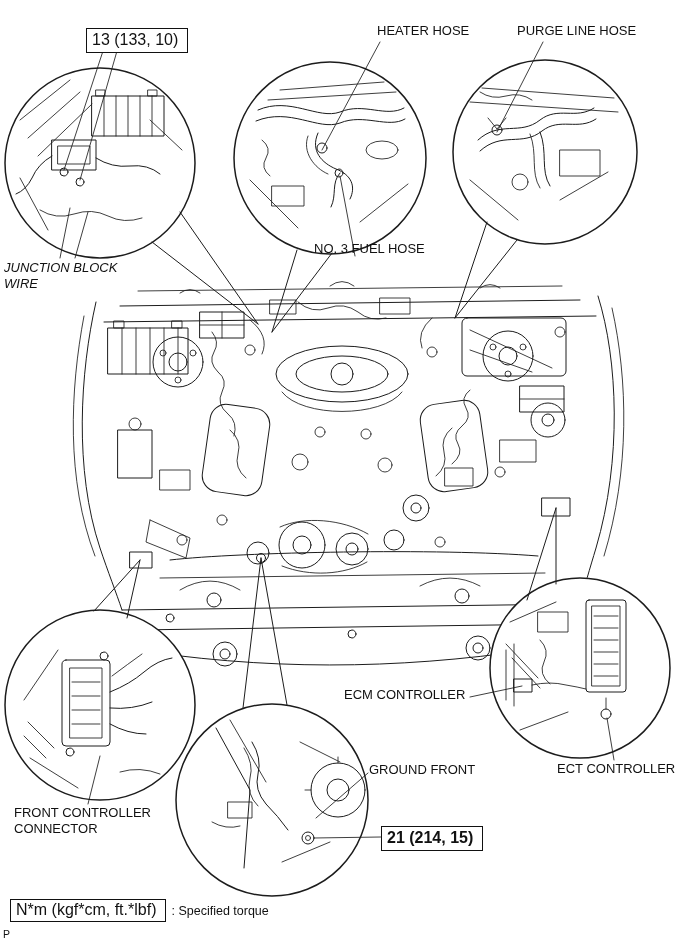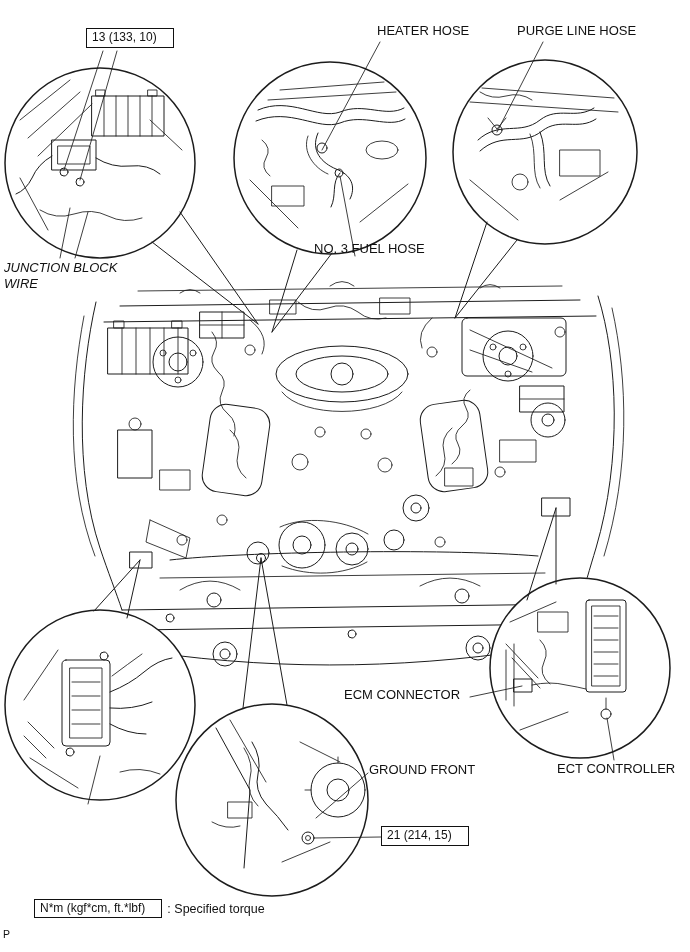--- a/index.html
+++ b/index.html
@@ -7,22 +7,22 @@
   body {
     width:690px; height:952px; position:relative; overflow:hidden;
     font-family:"Liberation Sans", sans-serif; color:#111;
   }
   .stage { position:absolute; left:0; top:0; width:690px; height:952px; background:#fff; }
   svg.art { position:absolute; left:0; top:0; }
   svg .ln   { fill:none; stroke:#1c1c1c; stroke-width:1; stroke-linecap:round; stroke-linejoin:round; }
   svg .thin { stroke-width:0.85; }
   svg .ring { fill:#ffffff; stroke:#1c1c1c; stroke-width:1.5; }
   .lbl { position:absolute; font-size:13px; line-height:1.25; white-space:nowrap; color:#111; }
-  .boxed { border:1.3px solid #111; padding:1px 16px 2px 5px; font-size:12px; background:#fff; display:inline-block; }
-  .legend { position:absolute; display:flex; align-items:center; gap:5px; font-size:12.5px;margin-left:24px; }
+  .boxed { border:1.3px solid #111; padding:1px 9px 2px 5px; font-size:16px; background:#fff; display:inline-block; }
+  .legend { position:absolute; display:flex; align-items:center; gap:5px; font-size:12.5px; }
   .pagemark { position:absolute; font-size:10.5px; }
 </style>
 </head>
 <body>
 
 <div class="stage">
 
   <svg class="art" width="690" height="952" viewBox="0 0 690 952">
 
     <g>
@@ -271,28 +271,32 @@
 
   <div class="lbl" style="left:517px; top:23px;text-align:right;">PURGE LINE HOSE</div>
 
   <div class="lbl" style="left:4px; top:260px;font-style:italic;">
     <div>JUNCTION BLOCK</div>
     <div>WIRE</div>
   </div>
 
   <div class="lbl" style="left:314px; top:241px;">NO. 3 FUEL HOSE</div>
 
-  <div class="lbl" style="left:344px; top:687px;">ECM CONNECTOR</div>
+  <div class="lbl" style="left:344px; top:687px;">ECM CONTROLLER</div>
 
   <div class="lbl" style="left:557px; top:761px;">ECT CONTROLLER</div>
 
+  <div class="lbl" style="left:14px; top:805px;">
+    <div>FRONT CONTROLLER</div>
+    <div>CONNECTOR</div>
+  </div>
 
   <div class="lbl" style="left:369px; top:762px;">GROUND FRONT</div>
 
-  <div class="lbl boxed" style="left:381px; top:826px;">21 (214, 15)</div>
+  <div class="lbl boxed" style="left:381px; top:826px;font-weight:bold;">21 (214, 15)</div>
 
   <div class="legend" style="left:10px; top:899px;">
     <span class="boxed">N*m (kgf*cm, ft.*lbf)</span>
     <span>: Specified torque</span>
   </div>
 
   <div class="pagemark" style="left:3px; top:928px;">P</div>
 
 </div>
 

